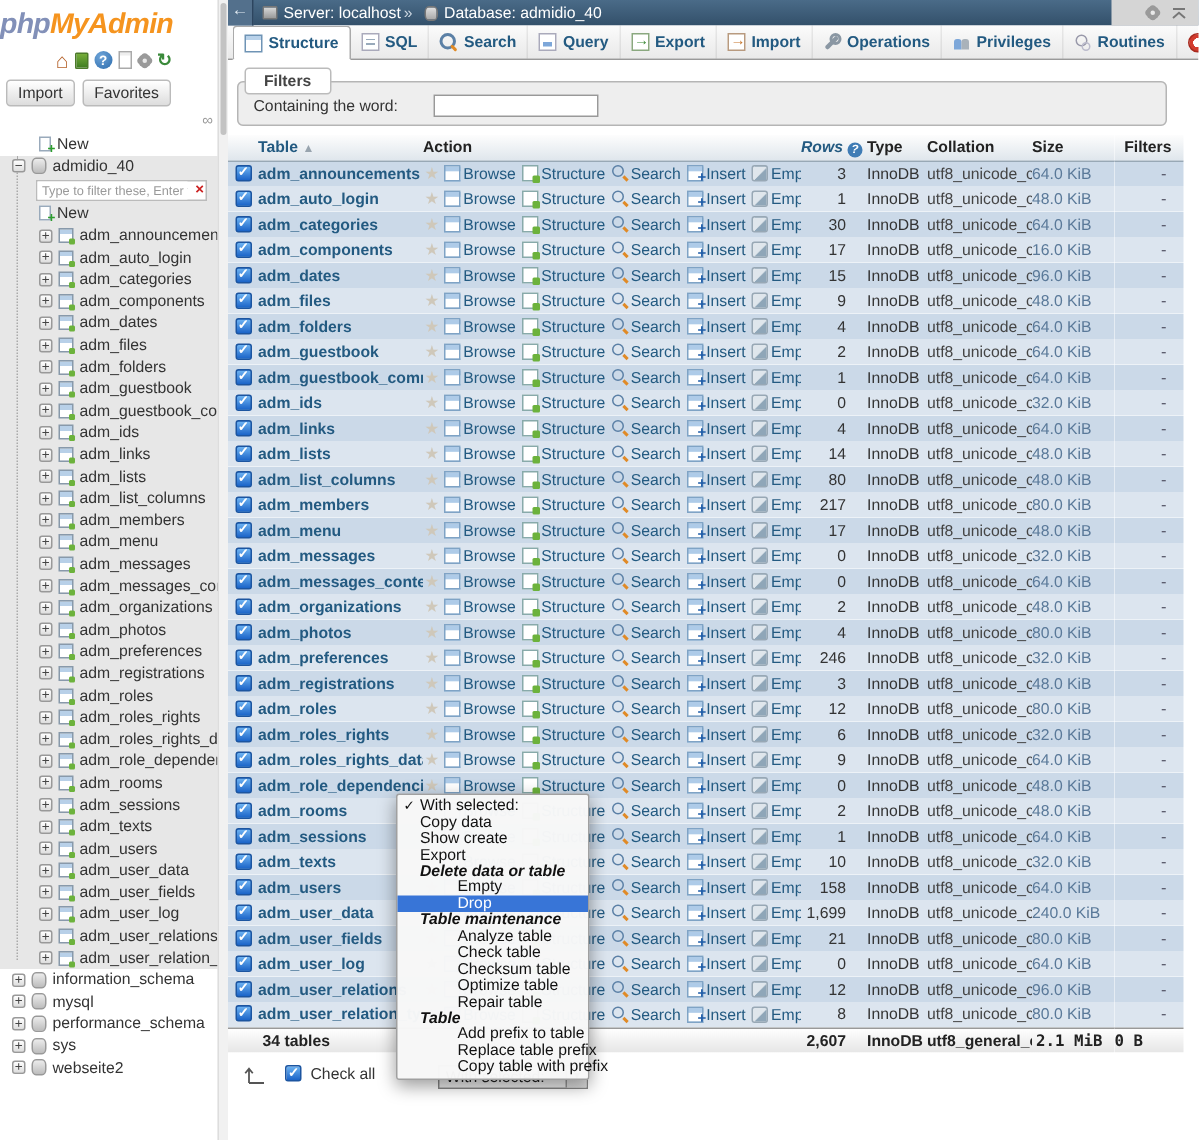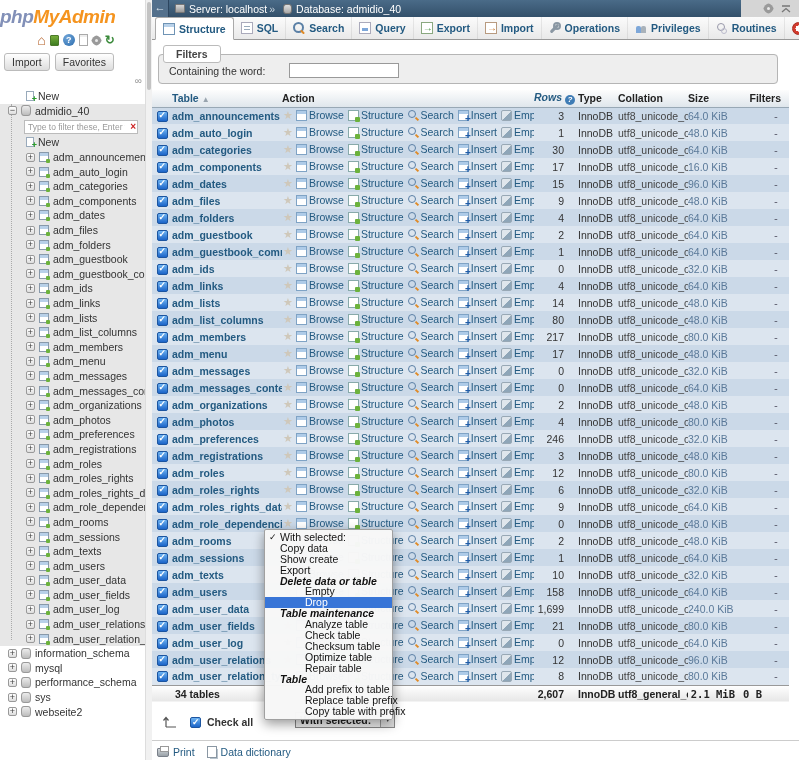--- a/index.html
+++ b/index.html
@@ -114,21 +114,21 @@
   .c-ovh  { text-align:right; padding-right:10px; font-family:"DejaVu Sans Mono",monospace; font-size:9px; color:#556; }
   .sort-caret { color:#98a4ae; font-size:8px; margin-left:3px; }
   .th-rows { text-align:right;font-style:italic; }
   .th-rows .qicon2 { width:10px; height:10px; border-radius:50%; background:#3f7cb5; color:#fff; font-size:8px; font-weight:bold; display:inline-block; text-align:center; line-height:10px; margin-left:3px; vertical-align:-1px; }
   .dbt tfoot td { background:linear-gradient(#fff,#e6e6e6); border-top:1px solid #999; font-weight:bold; color:#222; }
   .f-label { padding-left:23px; font-size:10.5px; }
   .f-coll { font-size:9.5px; }
   .f-size { text-align:right; padding-right:8px; font-family:"DejaVu Sans Mono",monospace; font-size:9px; color:#223; }
   .f-ovh { text-align:left; padding-right:10px; font-family:"DejaVu Sans Mono",monospace; font-size:9px; color:#223; }
 
-  .check-row { margin:8px 0 0 10px; display:flex; align-items:flex-end; font-size:10.5px; color:#333; height:18px;font-weight:bold; }
+  .check-row { margin:8px 0 0 10px; display:flex; align-items:flex-start; font-size:10.5px; color:#333; height:18px; }
   .arrow-ic { margin-right:12px; }
   .check-row .cb { margin-right:6px; }
   .sel { width:100px; height:16px; border:1px solid #888; background:linear-gradient(#fff,#ececec); display:flex; align-items:center; font-size:10.5px; color:#222; padding-left:4px; position:relative; margin-left:42px; }
   .sel .sel-arrow { position:absolute; right:0; top:0; bottom:0; width:14px; border-left:1px solid #999; background:linear-gradient(#f5f5f5,#dcdcdc); text-align:center; line-height:14px; font-size:7px; color:#444; }
 
   .bottom-links { margin-top:12px; border-top:1px solid #ccc; padding:5px 0 0 5px; display:flex; gap:12px; font-size:10.5px; }
   .blink { color:#235a81; text-decoration:none; display:flex; align-items:center; gap:4px; }
   .pic-print { width:12px; height:9px; background:linear-gradient(#cfd4d8,#9aa2a8); border:1px solid #798089; border-radius:1px 1px 2px 2px; position:relative; }
   .pic-print::before { content:''; position:absolute; left:2px; top:-3px; width:7px; height:4px; background:#fff; border:1px solid #999; }
   .pic-dict { width:10px; height:12px; background:#fff; border:1px solid #8a97a3; box-shadow:2px 2px 0 -1px #b8c4ce; }
@@ -1001,30 +1001,20 @@
           <path d="M4 12 L4 3 M1.5 5.5 L4 2.5 L6.5 5.5 M4 12 L14 12" stroke="#555" stroke-width="1.2" fill="none"></path>
         </svg>
       <span class="cb"></span>
       <span>Check all</span>
       <div class="sel">
         <span>With selected:</span>
         <span class="sel-arrow">▼</span>
       </div>
     </div>
 
-    <div class="bottom-links">
-      <a class="blink">
-          <span class="pic-print"></span>
-          <span>Print</span>
-        </a>
-      <a class="blink">
-          <span class="pic-dict"></span>
-          <span>Data dictionary</span>
-        </a>
-    </div>
 
     <div class="cmenu" id="context-menu">
   <div class="mitem">
     <span class="mcheck">✓</span>
     <span>With selected:</span>
   </div>
 
   <div class="mitem">
     
     <span>Copy data</span>

